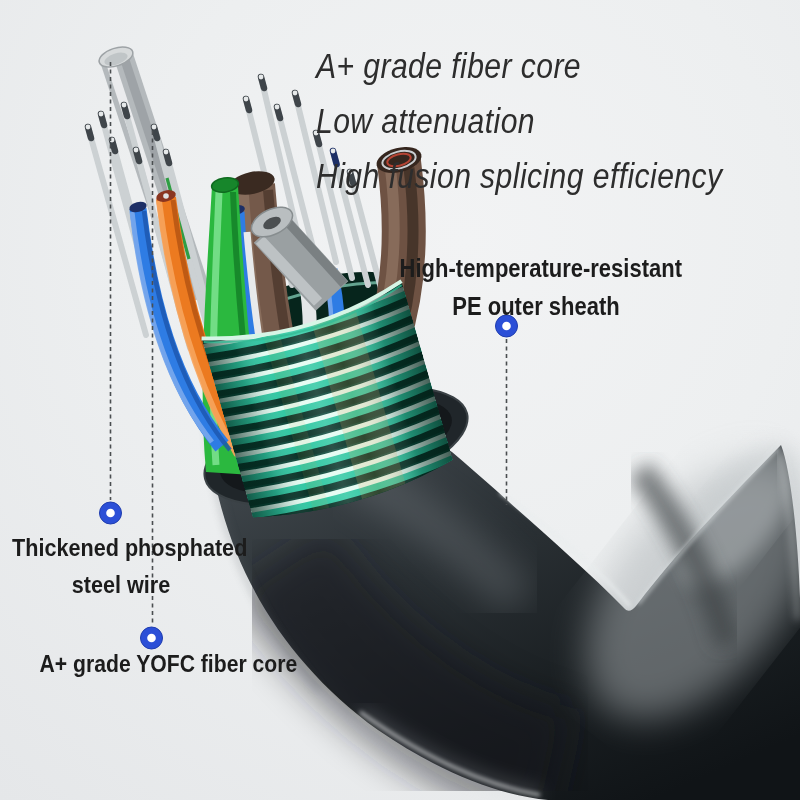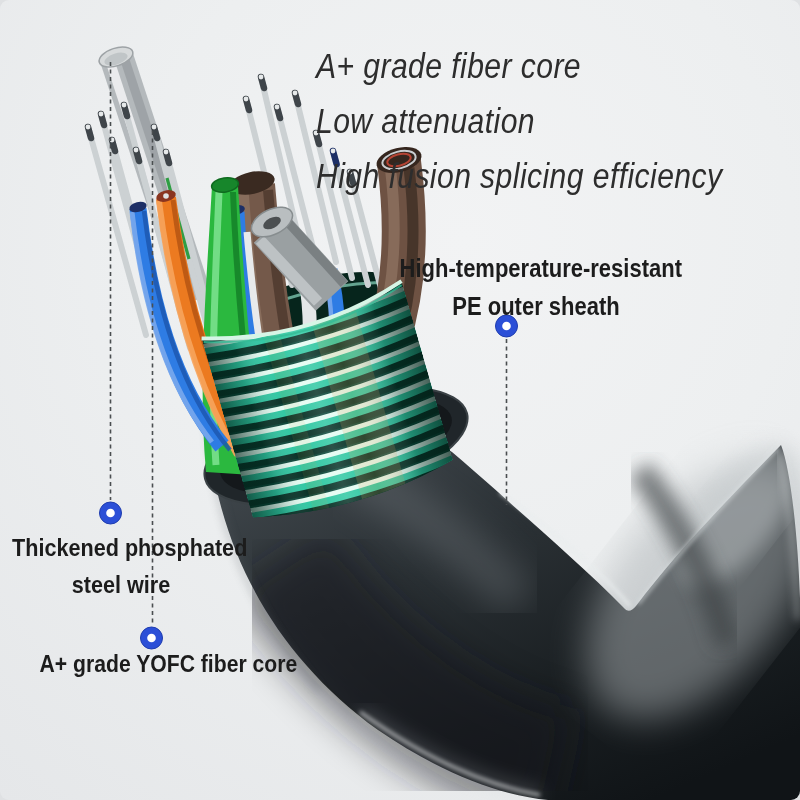--- a/index.html
+++ b/index.html
@@ -1,18 +1,18 @@
 <!DOCTYPE html>
 <html><head>
 <meta charset="utf-8">
 <style>
   html,body{margin:0;padding:0;background:#dfe1e3;}
   .stage{position:relative;width:800px;height:800px;overflow:hidden;
     background:radial-gradient(circle at 58% 30%, #f2f3f4 0%, #edeff0 45%, #e5e7e9 100%);
-    font-family:"Liberation Sans", sans-serif;border-radius:9px;}
+    font-family:"Liberation Sans", sans-serif;}
   .stage svg{position:absolute;left:0;top:0;}
 
   
   .fb{stroke:#ccd1d3;stroke-width:6;stroke-linecap:round;fill:none;}
   .fbt{stroke:#3f454a;stroke-width:6.5;stroke-linecap:round;fill:none;}
   .fbc{fill:#e6e9ea;}
 
   
   .rgD{stroke:#073126;stroke-width:7;fill:none;}
   .rgT{stroke:#2fc7a2;stroke-width:9;fill:none;}

